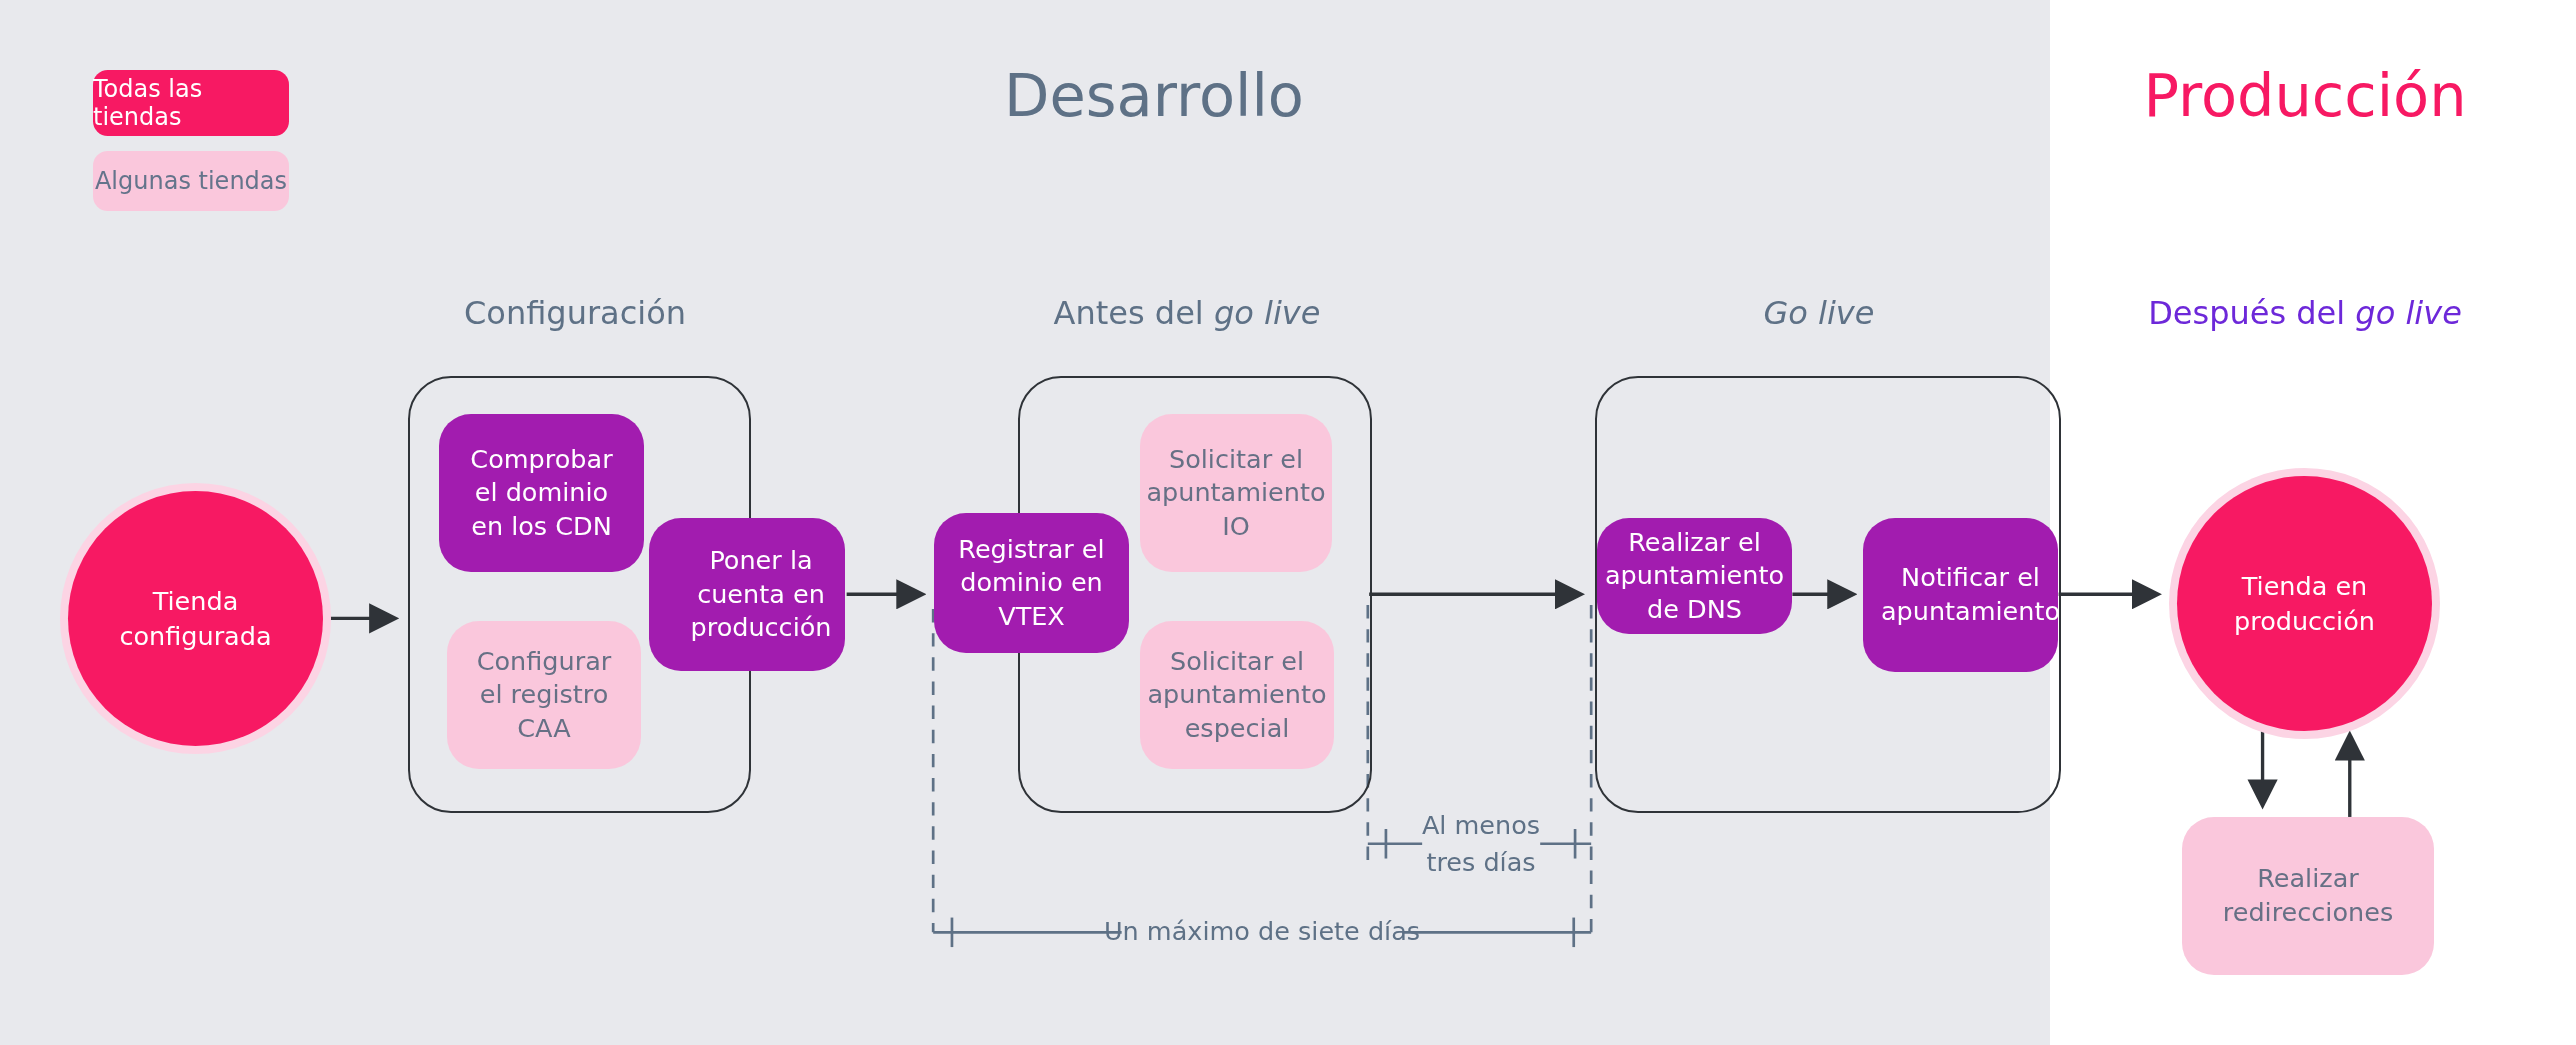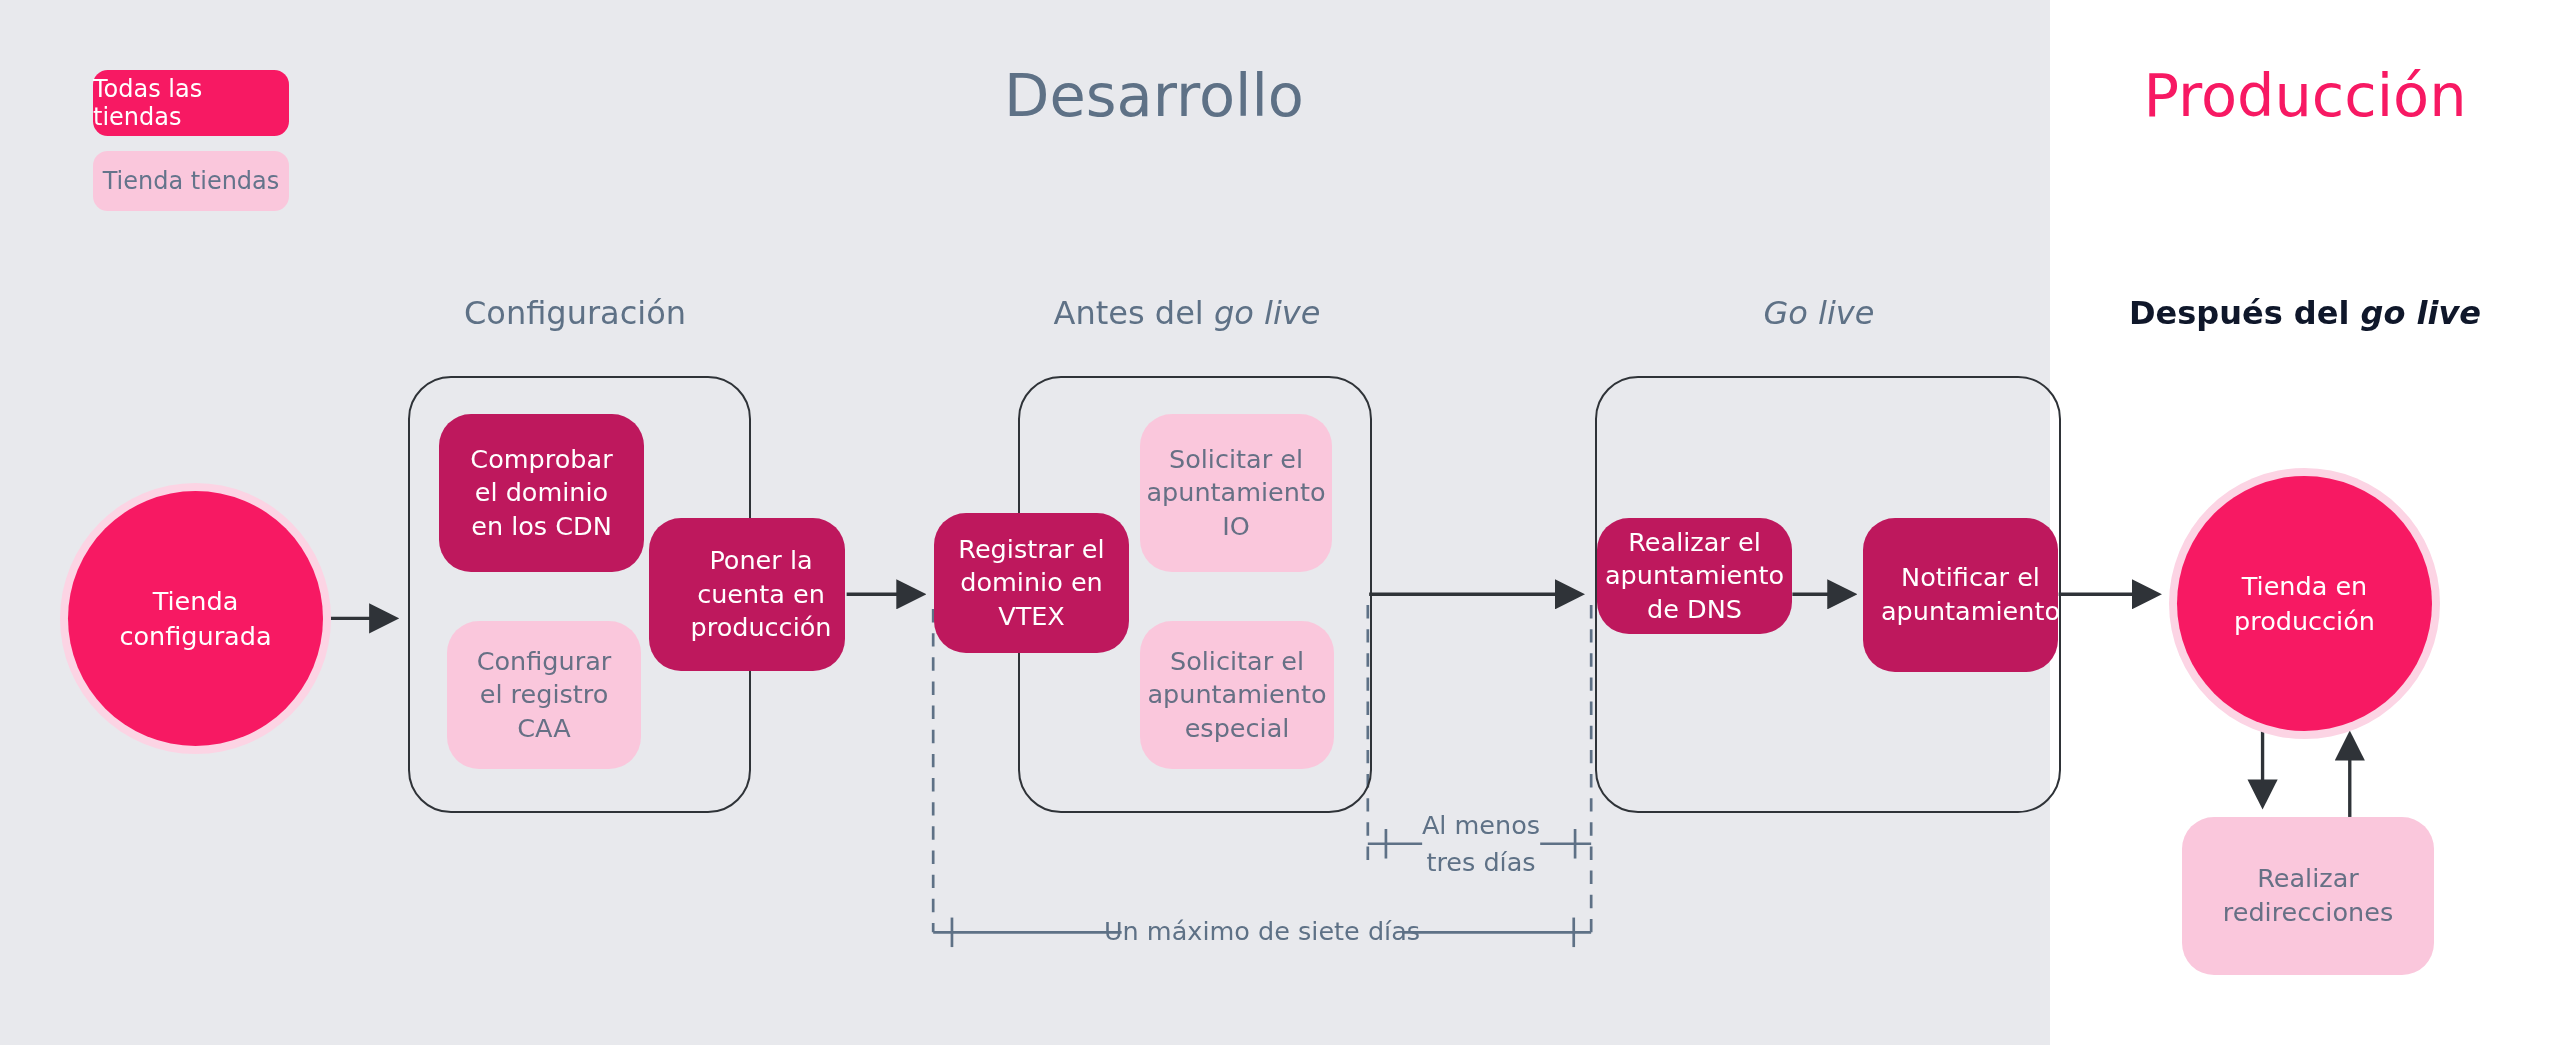--- a/index.html
+++ b/index.html
@@ -8,34 +8,34 @@
 
   .section-dev{position:absolute;left:0;top:0;width:2050px;height:1045px;background:#E8E9ED;z-index:0;}
   .section-prod{position:absolute;left:2050px;top:0;width:526px;height:1045px;background:#FFFFFF;z-index:0;}
 
   .title{position:absolute;top:64px;font-size:59px;line-height:1.1;white-space:nowrap;transform:translateX(-50%);z-index:6;}
   .title-dev{left:1154px;color:#5E7186;}
   .title-prod{left:2305px;color:#F71963;}
 
   .phase{position:absolute;top:294px;font-size:32px;color:#5E7186;white-space:nowrap;transform:translateX(-50%);z-index:6;}
   .phase .it{font-style:italic;}
-  .phase-after{color:#0f172a;font-weight:bold;}
+  .phase-after{color:#6d28d9;}
   .phase-golive{font-style:italic;}
 
   .legend-chip{position:absolute;left:93px;width:196px;border-radius:14.8px;display:flex;align-items:center;justify-content:center;font-size:24px;z-index:6;}
   .legend-all{top:70px;height:66px;background:#F71963;color:#ffffff;}
   .legend-some{top:151px;height:60px;background:#FAC7DC;color:#64748B;}
 
   .group{position:absolute;border:2.7px solid #2F3338;border-radius:43px;background:transparent;z-index:3;}
   .group-1{left:408px;top:376px;width:339px;height:433px;}
   .group-2{left:1018px;top:376px;width:350px;height:433px;}
   .group-3{left:1595px;top:376px;width:462px;height:433px;}
 
   .node{position:absolute;border-radius:32px;display:flex;align-items:center;justify-content:center;text-align:center;font-size:25.5px;line-height:1.32;z-index:10;padding:6.7px 16px;box-sizing:border-box;}
-  .node-dark{background:#be185d;color:#ffffff;}
+  .node-dark{background:#a21caf;color:#ffffff;}
   .node-light{background:#FAC7DC;color:#667085;}
 
   .n-check-cdn{left:439px;top:414px;width:205px;height:158px;}
   .n-caa{left:447px;top:621px;width:194px;height:148px;}
   .n-account{left:649px;top:518px;width:196px;height:153px;padding-left:44px;}
   .n-register{left:934px;top:513px;width:195px;height:140px;}
   .n-io{left:1140px;top:414px;width:192px;height:158px;}
   .n-special{left:1140px;top:621px;width:194px;height:148px;}
   .n-dns{left:1597px;top:518px;width:195px;height:116px;}
   .n-notify{left:1863px;top:518px;width:195px;height:154px;padding-left:36px;}
@@ -55,21 +55,21 @@
 
 <div id="stage">
 
   <div class="section-dev"></div>
   <div class="section-prod"></div>
 
   <div class="legend-chip legend-all">
     <span>Todas las tiendas</span>
   </div>
   <div class="legend-chip legend-some">
-    <span>Tienda tiendas</span>
+    <span>Algunas tiendas</span>
   </div>
 
   <div class="title title-dev">Desarrollo</div>
   <div class="title title-prod">Producción</div>
 
   <div class="phase" style="left:575px;">Configuración</div>
   <div class="phase" style="left:1187px;">
     <span>Antes del </span><span class="it">go live</span>
   </div>
   <div class="phase phase-golive" style="left:1819px;">Go live</div>

